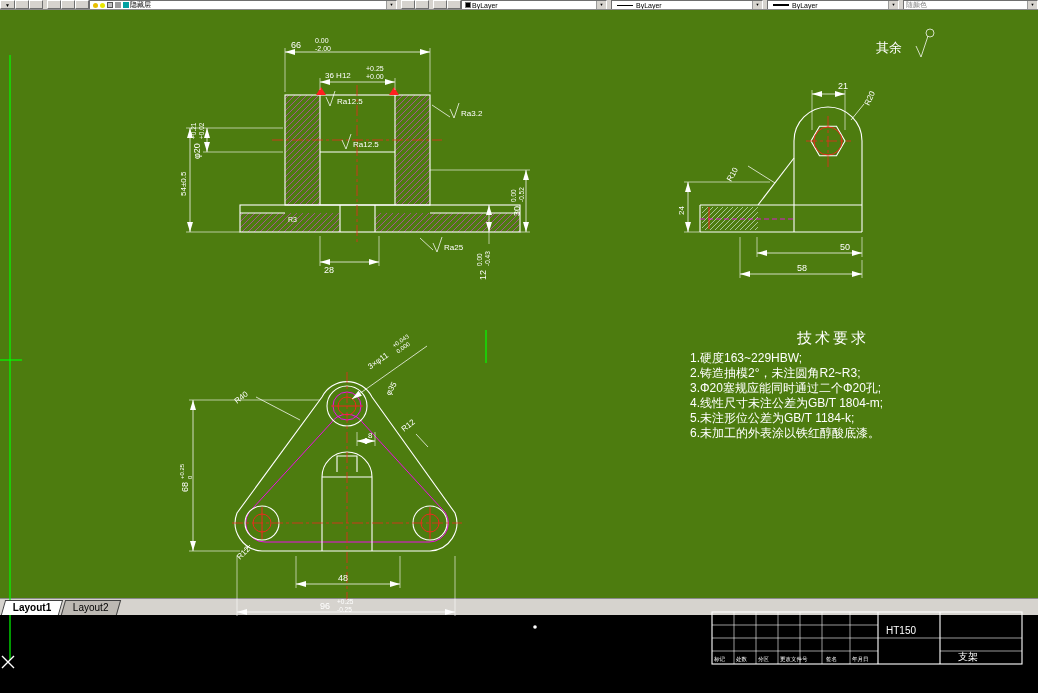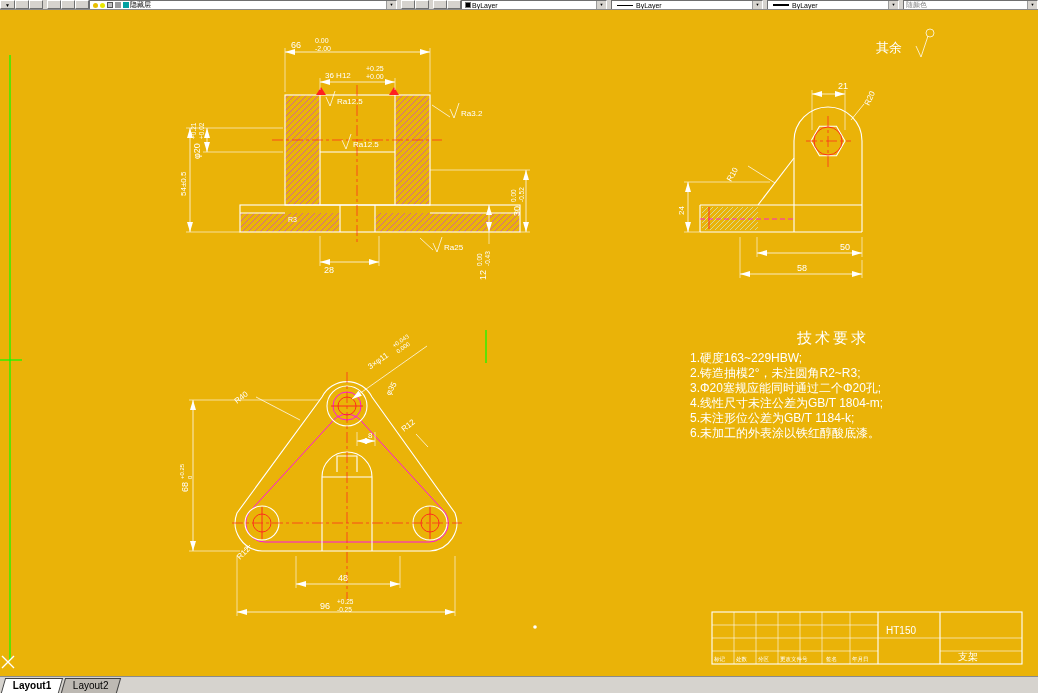--- a/index.html
+++ b/index.html
@@ -21,21 +21,21 @@
                      background: #d6d3ce; border-left: 1px solid #9a9a9a;
                      font-size: 4px; line-height: 8px; text-align: center; color:#000; }
   .dot { width: 5px; height: 5px; border-radius: 50%; margin: 0 1px; flex: 0 0 auto; }
   .sq  { width: 6px; height: 6px; margin: 0 1px; flex: 0 0 auto; }
   .lineglyph { width: 16px; height: 1px; background: #000; margin: 0 3px; flex: 0 0 auto; }
   .lineglyph.thick { height: 2px; }
   .combo .lbl { white-space: nowrap; }
   .combo .lbl.disabled { color: #848484; }
 
   
-  .canvas { width: 1038px; height: 666px; background: #eab308; position: relative; }
+  .canvas { width: 1038px; height: 588px; background: #4d7c0f; position: relative; }
   svg text { font-family: "Liberation Sans", sans-serif; fill: #fff; }
   .part   { stroke: #fff; stroke-width: 1.1; fill: none; }
   .dimln  { stroke: #fff; stroke-width: 0.75; fill: none; }
   .extln  { stroke: #fff; stroke-width: 0.6; fill: none; }
   .cl     { stroke: #ff2020; stroke-width: 0.7; fill: none; stroke-dasharray: 11 3 3 3; }
   .redln  { stroke: #ff2020; stroke-width: 0.9; fill: none; }
   .mag    { stroke: #ff00ff; stroke-width: 0.9; fill: none; }
   .magd   { stroke: #ff00ff; stroke-width: 0.8; fill: none; stroke-dasharray: 5 3; }
   .green  { stroke: #00ff00; stroke-width: 1.2; fill: none; }
 

